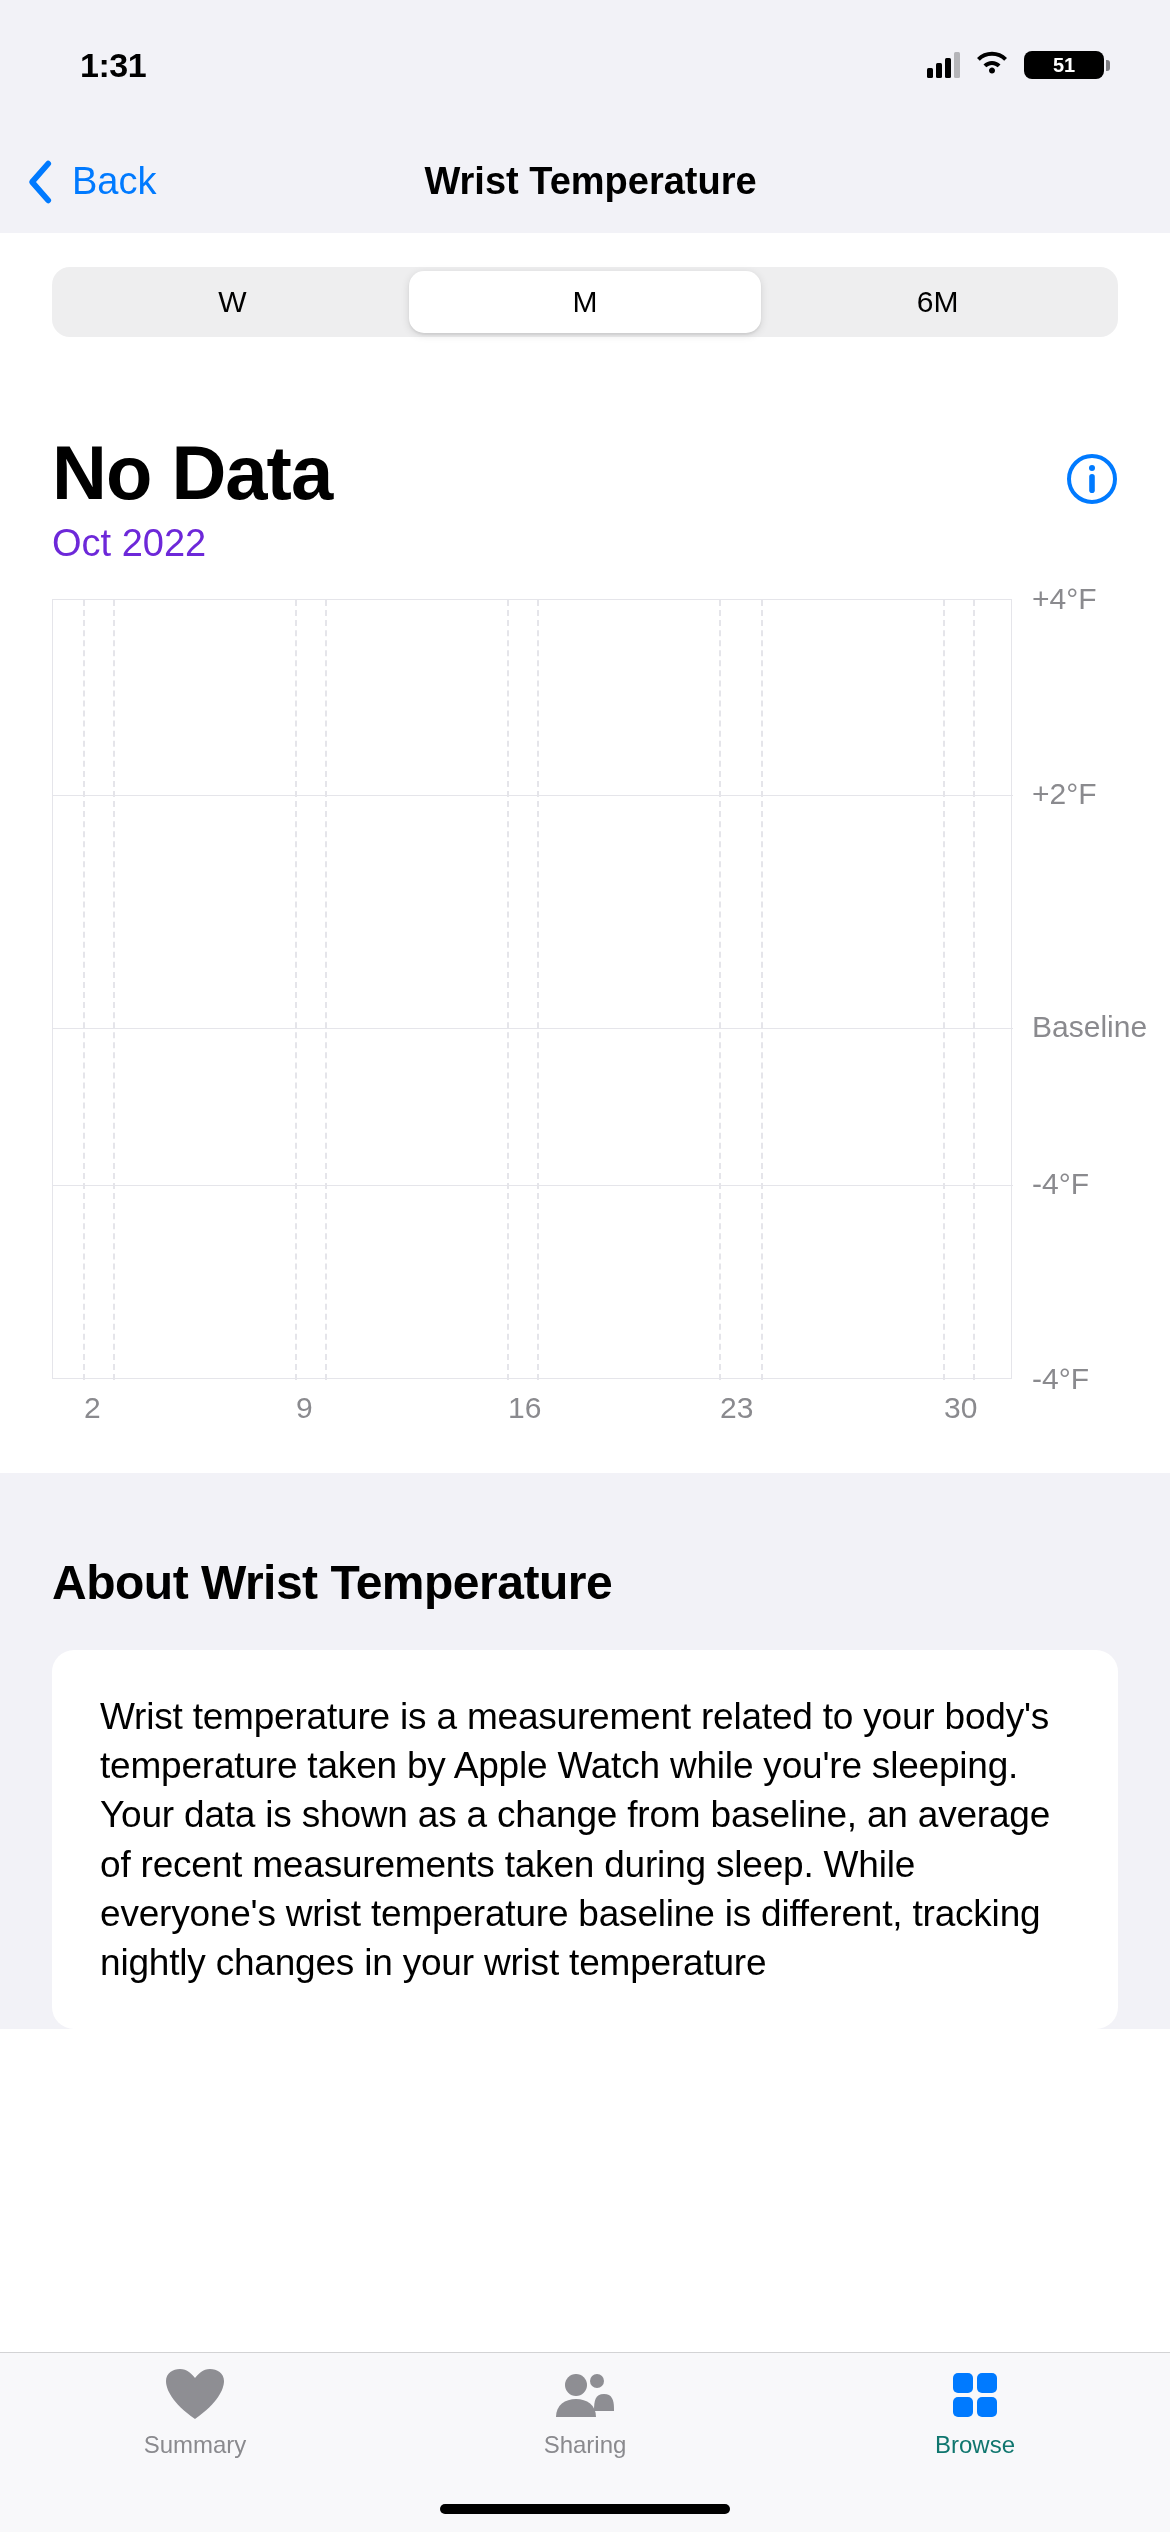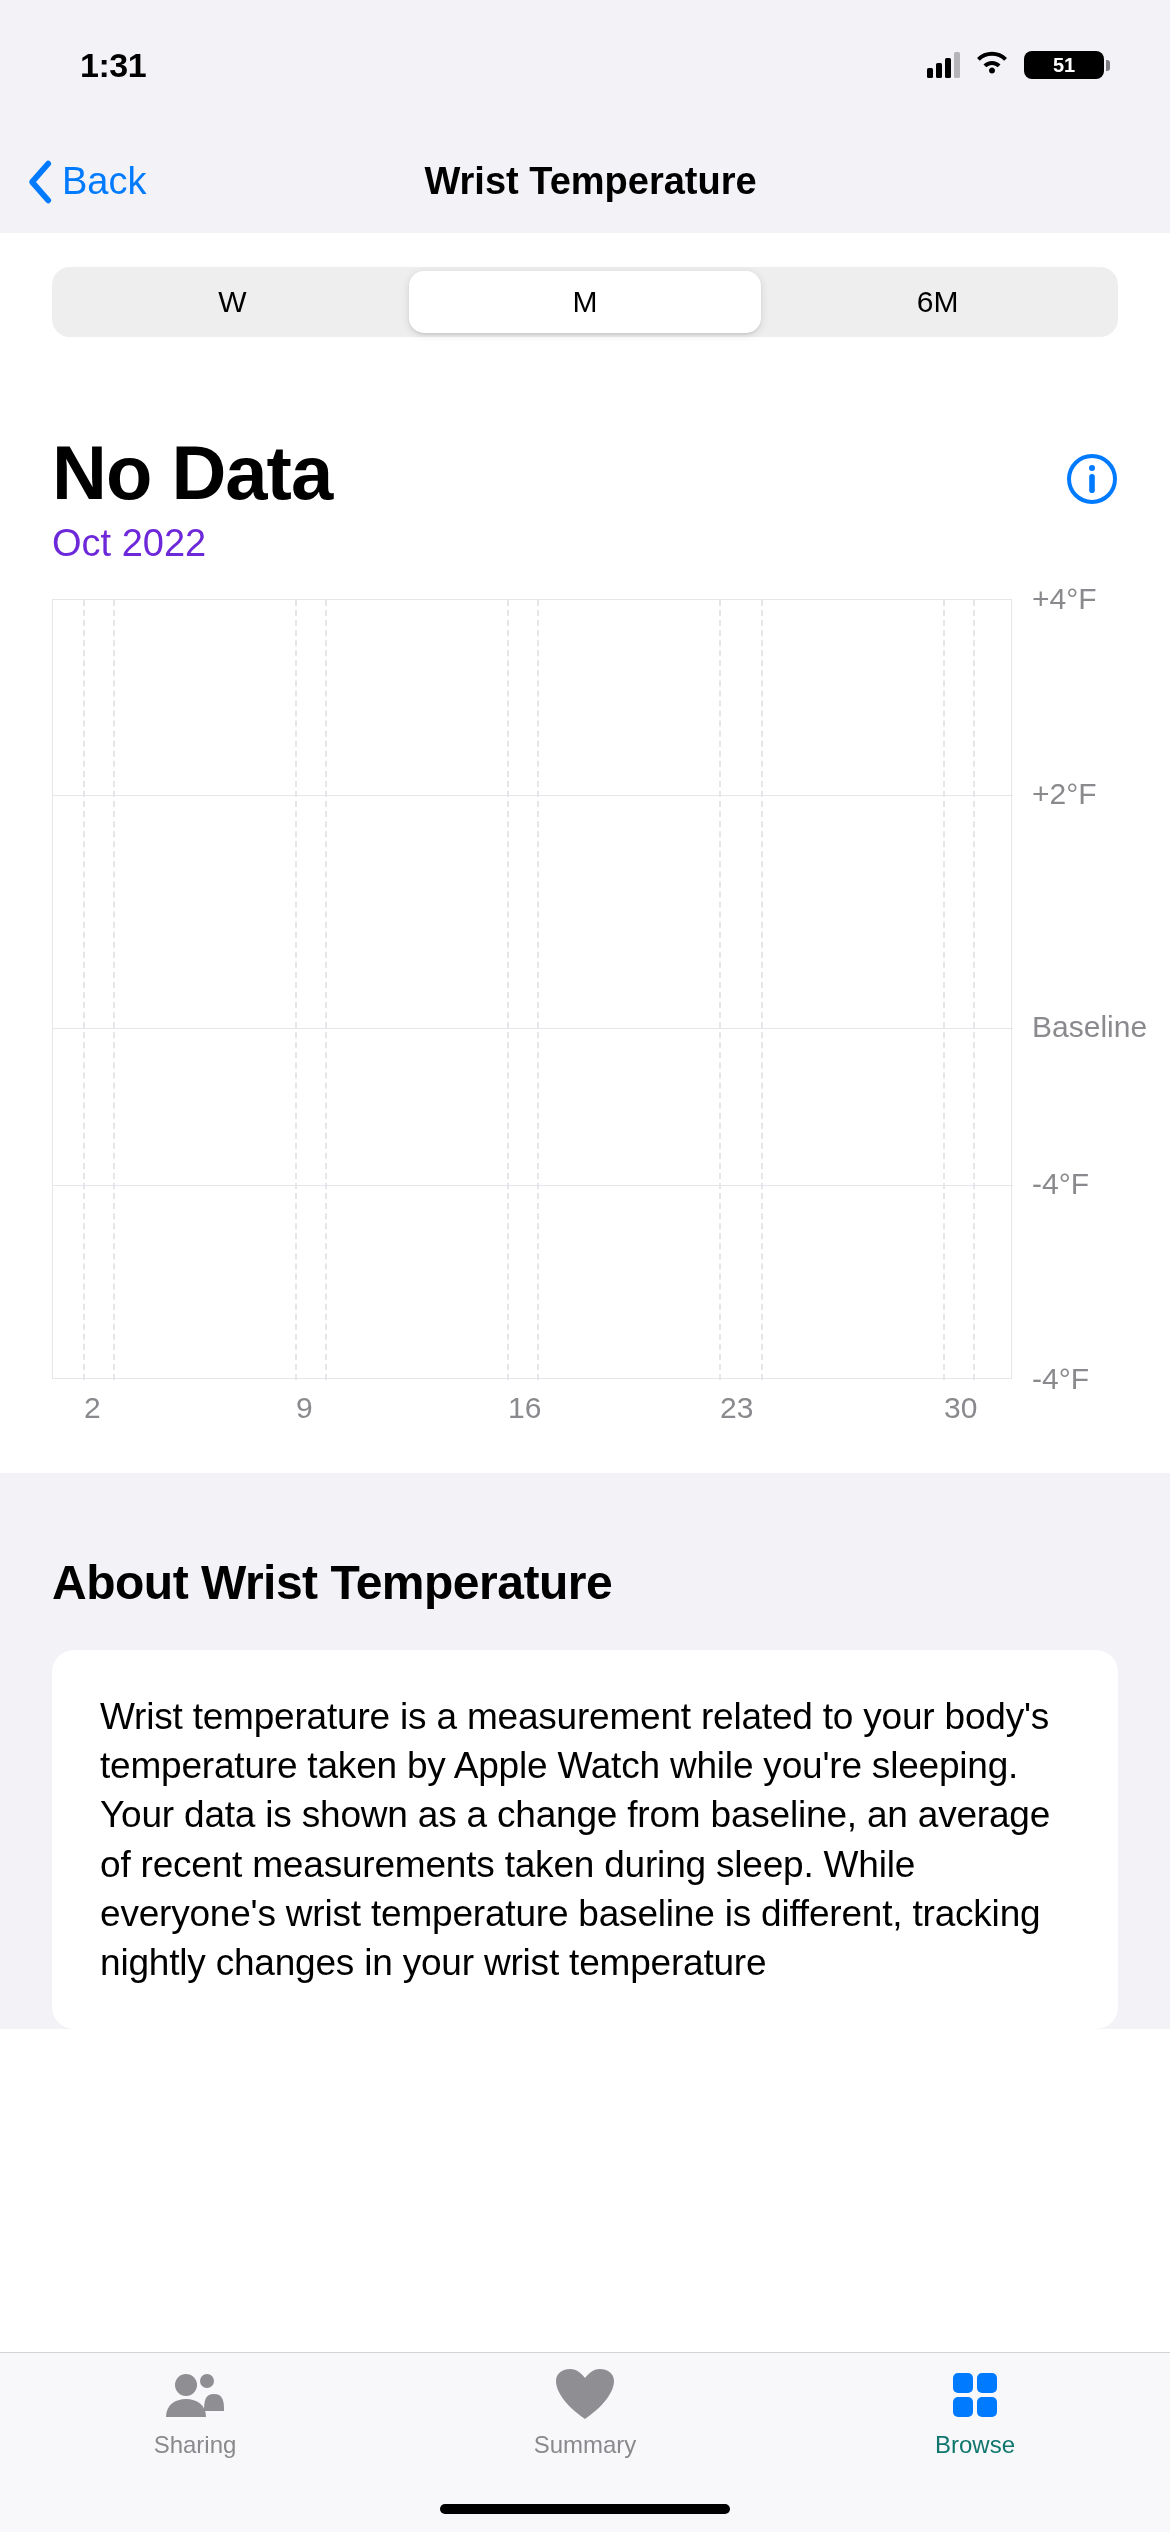--- a/index.html
+++ b/index.html
@@ -82,21 +82,21 @@
       height: 103px;
       position: relative;
       display: flex;
       align-items: center;
     }
     .back-button {
       position: absolute;
       left: 22px;
       display: flex;
       align-items: center;
-      gap: 6px;
+      gap: 16px;
       color: #007aff;
       font-size: 38px;
     }
     .back-button svg { width: 34px; height: 46px; }
     .nav-title {
       flex: 1;
       text-align: center;
       font-size: 38px;
       font-weight: 600;
       padding-left: 11px;
@@ -352,32 +352,32 @@
     <div class="about-title">About Wrist Temperature</div>
     <div class="about-card">
       <div class="about-body">Wrist temperature is a measurement related to your body's temperature taken by Apple Watch while you're sleeping. Your data is shown as a change from baseline, an average of recent measurements taken during sleep. While everyone's wrist temperature baseline is different, tracking nightly changes in your wrist temperature</div>
     </div>
   </div>
 </div>
 
 <div class="tab-bar">
   <div class="tab-item">
     <svg viewBox="0 0 66 56">
+      <path d="M33 52 C10 36 4 22 4 14 C4 6 11 2 18 2 C25 2 30 7 33 11 C36 7 41 2 48 2 C55 2 62 6 62 14 C62 22 56 36 33 52 Z" fill="#8e8e93"></path>
+    </svg>
+    <div class="tab-label">Summary</div>
+  </div>
+  <div class="tab-item">
+    <svg viewBox="0 0 66 56">
       <circle cx="24" cy="18" r="11" fill="#8e8e93"></circle>
       <circle cx="45" cy="14" r="7" fill="#8e8e93"></circle>
       <path d="M4 50 C4 38 13 32 24 32 C35 32 44 38 44 50 Z" fill="#8e8e93"></path>
       <path d="M42 44 C42 34 43 27 52 27 C60 27 62 33 62 42 L62 44 Z" fill="#8e8e93"></path>
     </svg>
     <div class="tab-label">Sharing</div>
-  </div>
-  <div class="tab-item">
-    <svg viewBox="0 0 66 56">
-      <path d="M33 52 C10 36 4 22 4 14 C4 6 11 2 18 2 C25 2 30 7 33 11 C36 7 41 2 48 2 C55 2 62 6 62 14 C62 22 56 36 33 52 Z" fill="#8e8e93"></path>
-    </svg>
-    <div class="tab-label">Summary</div>
   </div>
   <div class="tab-item active">
     <svg viewBox="0 0 66 56">
       <rect x="11" y="6" width="20" height="20" rx="5" fill="#007aff"></rect>
       <rect x="35" y="6" width="20" height="20" rx="5" fill="#007aff"></rect>
       <rect x="11" y="30" width="20" height="20" rx="5" fill="#007aff"></rect>
       <rect x="35" y="30" width="20" height="20" rx="5" fill="#007aff"></rect>
     </svg>
     <div class="tab-label">Browse</div>
   </div>

